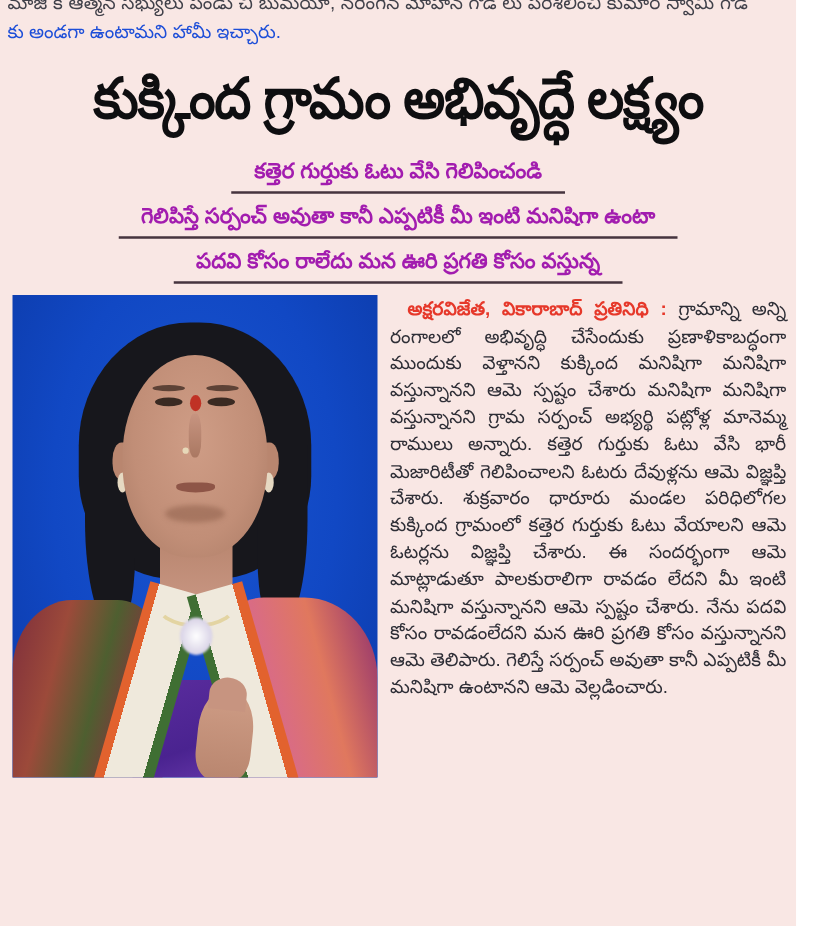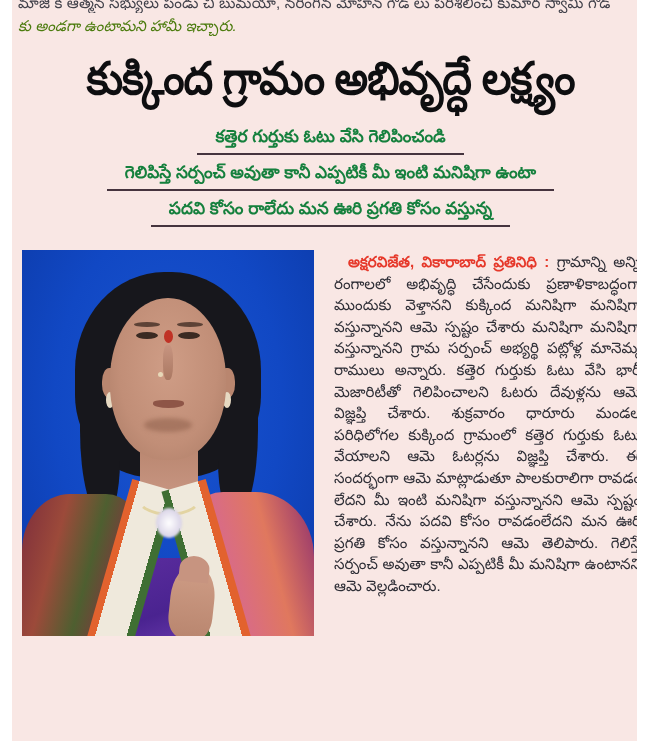--- a/index.html
+++ b/index.html
@@ -4,68 +4,67 @@
 <style>
   * { box-sizing: border-box; margin: 0; padding: 0; }
   html, body { width: 672px; height: 741px; }
   body {
     font-family: "Liberation Sans", "DejaVu Sans", sans-serif;
     background: #ffffff;
     position: relative;
     overflow: hidden;
   }
   .page {
-    position: absolute; left: 12px; top: 0;
+    position: absolute; left: 0; top: 0;
     width: 637px; height: 741px;
     background: #f9e7e4;
     color: #2b2b33;
   }
   
   .top-cut {
     height: 13px; overflow: hidden;
     padding: 0 6px;
   }
   .top-cut .inner {
     font-size: 15px; line-height: 16px; margin-top: -5px;
     color: #41414a; letter-spacing: 0.2px;
     white-space: nowrap;
   }
   .top-line2 {
     font-size: 15px; line-height: 24px; padding: 1px 6px 0;
-    color: #4d7c0f;
-    font-style: italic;
+    color: #1d4ed8;
   }
   
   .headline {
     font-size: 42px; line-height: 62px; font-weight: 700;
     color: #0e0e10; text-align: center;
     letter-spacing: -1px;
     margin-top: 10px;
     transform: scaleY(1.08);
   }
   
   .subheads { margin-top: 16px; }
   .subhead {
     display: table;
     margin: 0 auto 7px;
     padding: 0 18px 6px;
     border-bottom: 2px solid #46343e;
-    color: #15803d;
+    color: #a21caf;
     font-weight: 700;
     font-size: 17px;
     line-height: 21px;
     text-align: center;
   }
   .subhead:last-child { margin-bottom: 0; }
   
   .content {
     display: flex;
-    margin-top: 23px;
+    margin-top: 9px;
     padding: 0 8px 0 10px;
-    gap: 20px;
+    gap: 10px;
   }
   .photo {
     position: relative;
     width: 292px; height: 386px;
     flex: 0 0 292px;
     background: radial-gradient(ellipse at 50% 40%, #1a55d0 0%, #1148c4 55%, #0c3aa8 100%);
     overflow: hidden;
   }
   
   .hair {

